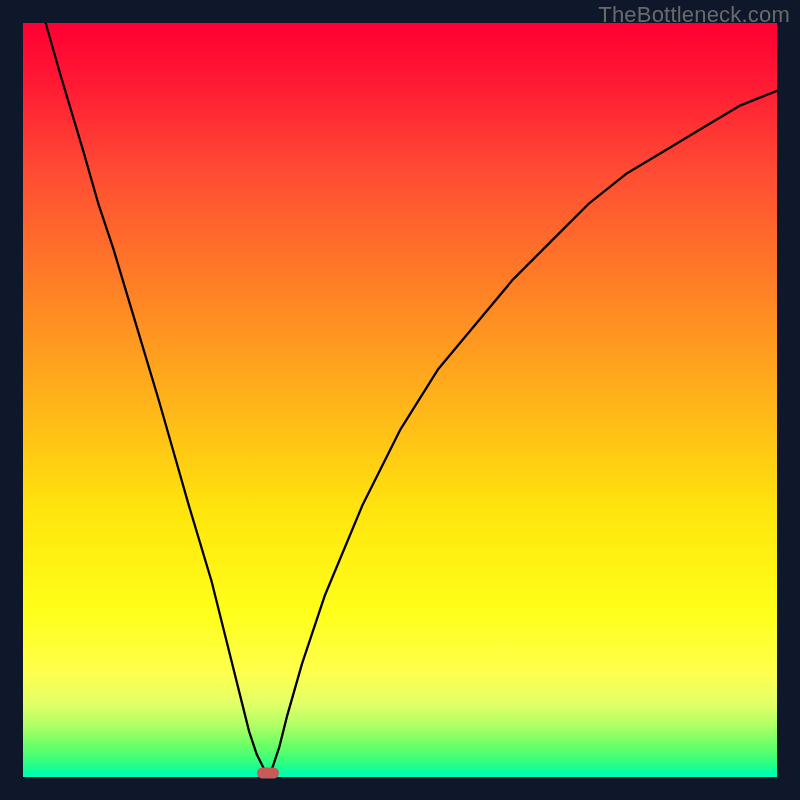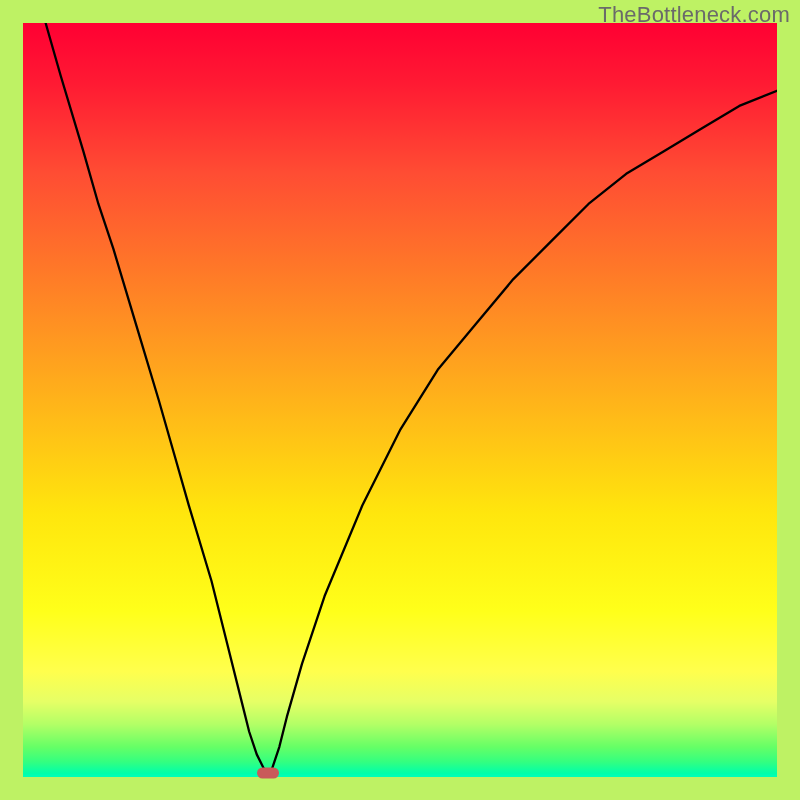--- a/index.html
+++ b/index.html
@@ -1,21 +1,21 @@
 <!DOCTYPE html>
 <html><head>
 <meta charset="utf-8">
 <style>
   * { margin: 0; padding: 0; box-sizing: border-box; }
   html, body { width: 800px; height: 800px; overflow: hidden; background: #000; }
   .frame {
     position: relative;
     width: 800px;
     height: 800px;
-    background: #bef264;
+    background: #0f172a;
   }
   .plot-area {
     position: absolute;
     left: 23px;
     top: 23px;
     width: 754px;
     height: 754px;
     background: linear-gradient(to bottom,
       #ff0033 0%,
       #ff1a33 8%,

